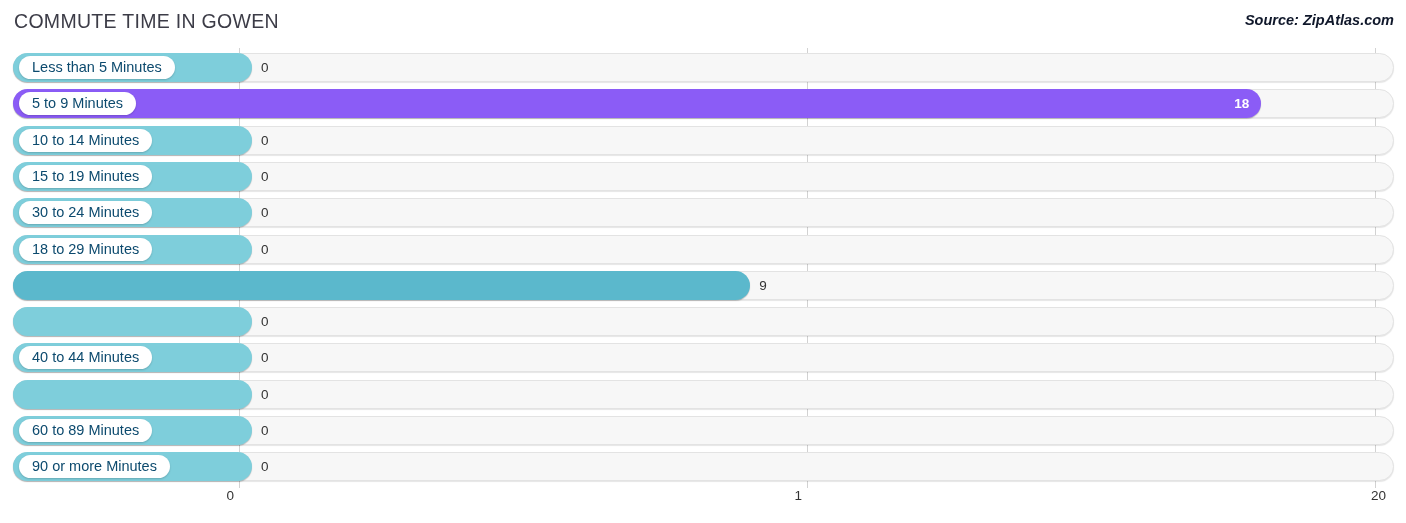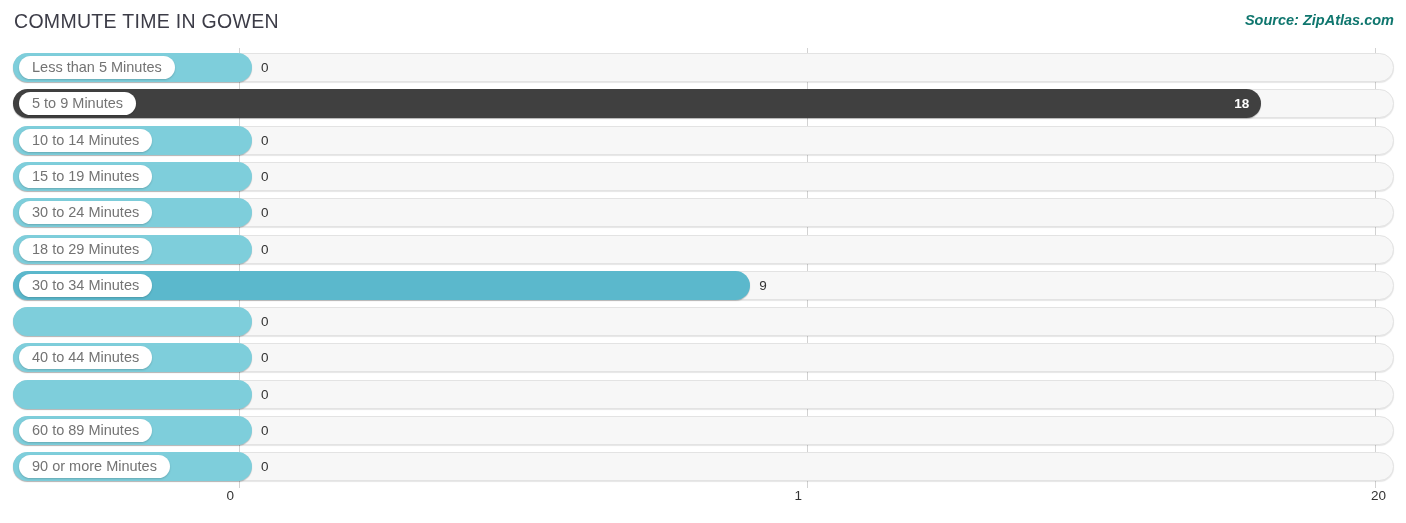--- a/index.html
+++ b/index.html
@@ -21,21 +21,21 @@
     color: #3c3c47;
     font-weight: 400;
     white-space: nowrap;
   }
   .source-note {
     position: absolute;
     right: 12px; top: 12px;
     font-size: 14.5px;
     font-style: italic;
     font-weight: bold;
-    color: #0f766e;
+    color: #0f172a;
     white-space: nowrap;
   }
 
   
   .plot {
     position: absolute;
     left: 0; top: 48px;
     width: 1406px;
     height: 440px;
   }
@@ -92,21 +92,21 @@
   }
   .pill {
     position: absolute;
     left: 6px; top: 3px;
     height: 23px;
     background: #ffffff;
     border-radius: 12px;
     padding: 0 13px;
     line-height: 23px;
     font-size: 14.5px;
-    color: #737373;
+    color: #0c4a6e;
     white-space: nowrap;
     box-shadow: 0 1px 2px rgba(0,0,0,0.18);
   }
 
   
   .axis { position: absolute; left: 0; top: 488px; width: 1406px; height: 30px; }
   .tick-label {
     position: absolute;
     top: 0;
     font-size: 13.5px;
@@ -129,21 +129,21 @@
       <div class="gridline" style="left: 807px;"></div>
       <div class="gridline" style="left: 1375px;"></div>
       <div class="row" style="top: 5px;">
         <div class="track"></div>
         <div class="bar" style="width: 239px; background: rgb(126, 206, 219);"></div>
         <span class="bar-value-out" style="left: 248px;">0</span>
         <div class="pill">Less than 5 Minutes</div>
       </div>
       <div class="row" style="top: 41.3px;">
         <div class="track"></div>
-        <div class="bar" style="width: 1248.4px; background: #404040;">
+        <div class="bar" style="width: 1248.4px; background: #8b5cf6;">
           <span class="bar-value-in">18</span>
         </div>
         <div class="pill">5 to 9 Minutes</div>
       </div>
       <div class="row" style="top: 77.6px;">
         <div class="track"></div>
         <div class="bar" style="width: 239px; background: rgb(126, 206, 219);"></div>
         <span class="bar-value-out" style="left: 248px;">0</span>
         <div class="pill">10 to 14 Minutes</div>
       </div>
@@ -162,21 +162,20 @@
       <div class="row" style="top: 186.5px;">
         <div class="track"></div>
         <div class="bar" style="width: 239px; background: rgb(126, 206, 219);"></div>
         <span class="bar-value-out" style="left: 248px;">0</span>
         <div class="pill">18 to 29 Minutes</div>
       </div>
       <div class="row" style="top: 222.8px;">
         <div class="track"></div>
         <div class="bar" style="width: 737.2px; background: rgb(91, 184, 204);"></div>
         <span class="bar-value-out" style="left: 746.2px;">9</span>
-        <div class="pill">30 to 34 Minutes</div>
       </div>
       <div class="row" style="top: 259.1px;">
         <div class="track"></div>
         <div class="bar" style="width: 239px; background: rgb(126, 206, 219);"></div>
         <span class="bar-value-out" style="left: 248px;">0</span>
       </div>
       <div class="row" style="top: 295.4px;">
         <div class="track"></div>
         <div class="bar" style="width: 239px; background: rgb(126, 206, 219);"></div>
         <span class="bar-value-out" style="left: 248px;">0</span>

